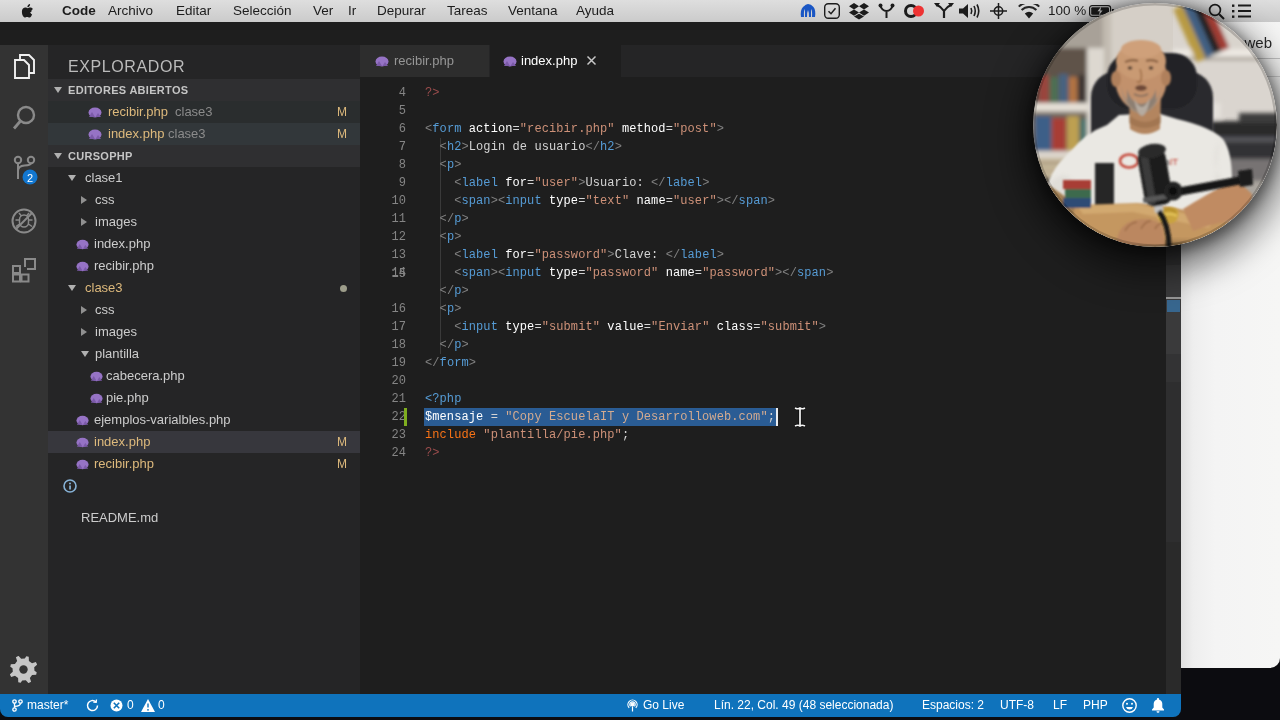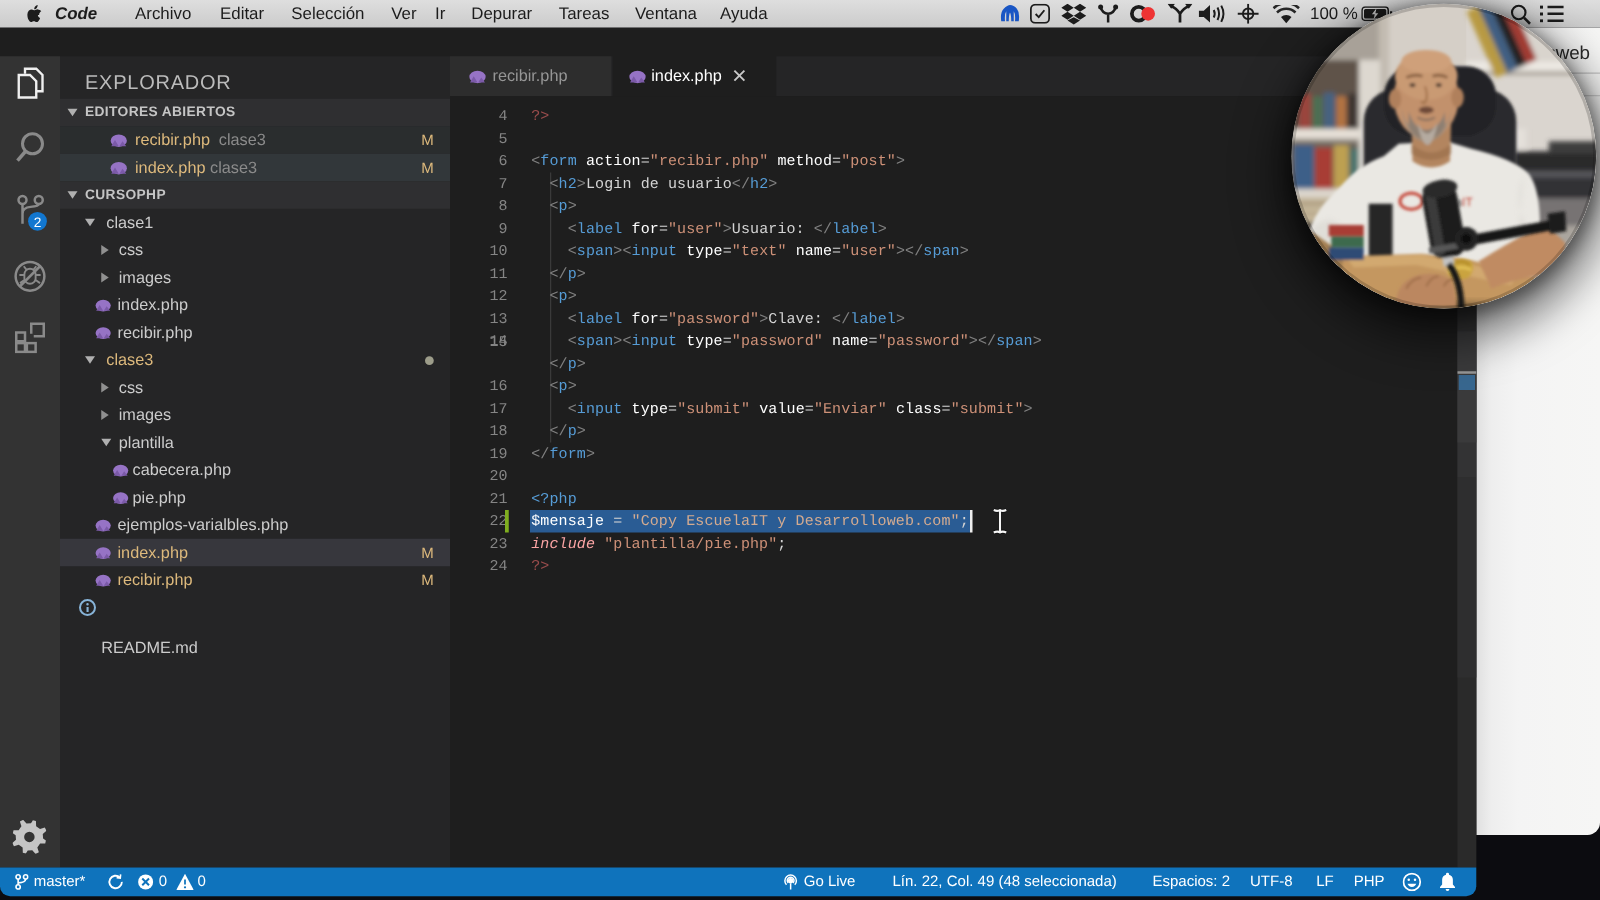--- a/index.html
+++ b/index.html
@@ -31,21 +31,21 @@
   .dim { color:#8b8b8b; }
   .mbadge { position:absolute; right:13px; color:#ddb97c; font-size:12px; }
   
   .cl { position:absolute; height:18px; line-height:18px; font-family:"Liberation Mono", monospace; font-size:12px; letter-spacing:0.09px; white-space:pre; }
   .ln { position:absolute; width:46px; text-align:right; color:#858585; font-family:"Liberation Mono", monospace; font-size:12px; height:18px; line-height:18px; }
   .tp { color:#808080; } 
   .tg { color:#569cd6; } 
   .at { color:#ffffff;font-family:Liberation Mono, monospace; } 
   .st { color:#ce9178; } 
   .tx { color:#d4d4d4; }
-  .kw { color:#fca5a5;font-style:italic; }
+  .kw { color:#f97316; }
   .ph { color:#994c4c; } 
   
   .sbi { position:absolute; top:0; height:18px; line-height:23px; white-space:nowrap; }
   
   #camwrap { left:1033px; top:3px; width:244px; height:244px; border-radius:50%; z-index:40; box-shadow:0 14px 34px 12px rgba(0,0,0,0.5), 0 4px 12px 3px rgba(0,0,0,0.4); }
   #camwrap svg { display:block; border-radius:50%; }
 </style></head>
 <body>
 
 <div class="abs" id="whitewin">
@@ -343,21 +343,21 @@
     <svg class="abs" style="left:1151px;top:4px" width="14" height="15" viewBox="0 0 14 15">
         <path fill="#fff" d="M7 0 a1.2 1.2 0 0 1 1.2 1.2 l0 .5 a4.3 4.3 0 0 1 3.1 4.1 l0 3.7 l1.7 2 l0 .9 L1 12.4 l0 -.9 l1.7 -2 l0 -3.7 a4.3 4.3 0 0 1 3.1 -4.1 l0 -.5 A1.2 1.2 0 0 1 7 0 z M5.5 13.2 l3 0 a1.5 1.5 0 0 1 -3 0 z"></path>
       </svg>
   </div>
 </div>
 
 <div class="abs" id="menubar">
   <svg class="abs" style="left:20px;top:4px" width="14" height="15" viewBox="0 0 14 15">
     <path fill="#1c1c1c" d="M11.3 7.9c0-1.5.8-2.3 1.7-2.9-.6-.9-1.6-1.5-2.7-1.5-1.1-.1-2.1.7-2.6.7-.5 0-1.4-.7-2.3-.7C3.6 3.5 1.9 5 1.9 7.6c0 1.5.3 3 .8 4 .5.9 1.2 2 2.1 2 .8 0 1.2-.6 2.3-.6 1 0 1.4.6 2.3.6.9 0 1.6-1 2.1-1.9.3-.6.5-1.1.6-1.4-1.2-.5-1.8-1.5-1.8-2.4zM9.4 2.3c.5-.6.8-1.4.7-2.3-.7.1-1.5.5-2 1.1-.4.5-.8 1.3-.7 2.2.8 0 1.5-.4 2-1z"></path>
   </svg>
-  <span class="mi" style="left:44px; font-weight:bold;font-style:italic;">Code</span>
+  <span class="mi" style="left:62px; font-weight:bold;">Code</span>
   <span class="mi" style="left:108px;">Archivo</span>
   <span class="mi" style="left:176px;">Editar</span>
   <span class="mi" style="left:233px;">Selección</span>
   <span class="mi" style="left:313px;">Ver</span>
   <span class="mi" style="left:348px;">Ir</span>
   <span class="mi" style="left:377px;">Depurar</span>
   <span class="mi" style="left:447px;">Tareas</span>
   <span class="mi" style="left:508px;">Ventana</span>
   <span class="mi" style="left:576px;">Ayuda</span>
 

